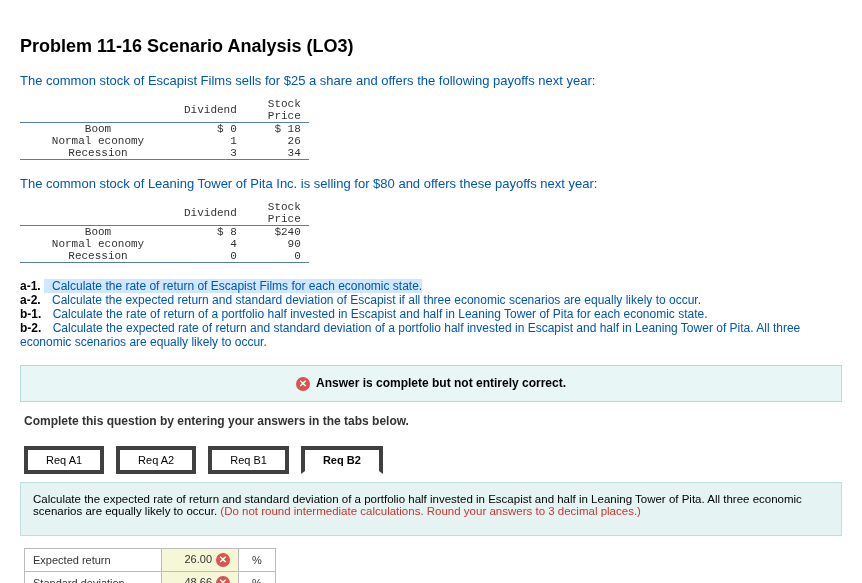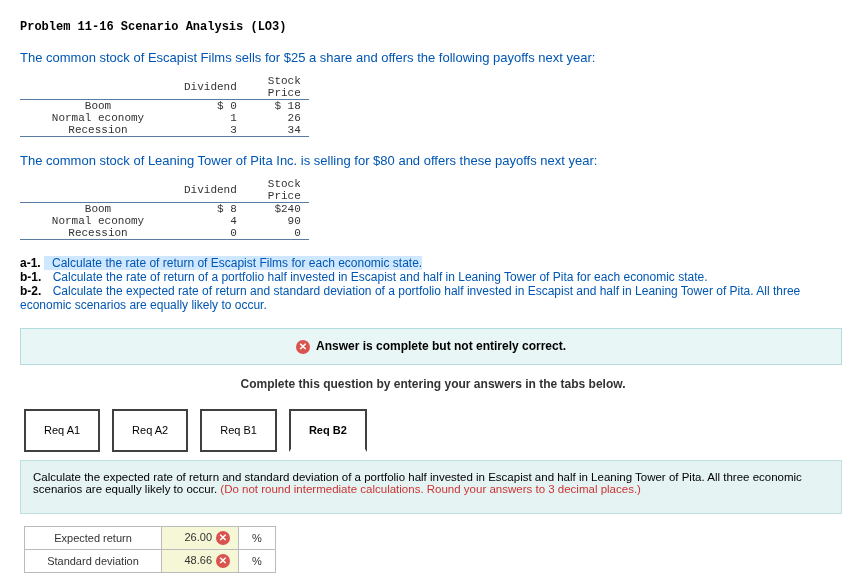--- a/index.html
+++ b/index.html
@@ -4,25 +4,24 @@
 <style>
   body {
     margin: 0;
     padding: 20px;
     font-family: Arial, sans-serif;
     font-size: 12px;
     color: #333;
     width: 822px;
   }
   h1 {
-    font-size: 12px;
-    font-weight: bold;
-    color: #000;
-    margin: 0 0 16px 0;
-    font-family: Liberation Mono, monospace;
+    font-size: 18px;
+    font-weight: bold;
+    color: #000;
+    margin: 16px 0 16px 0;
   }
   .blue-text {
     color: #0056b3;
     padding-left: 8px;
   }
   .desc {
     color: #0056b3;
     margin-bottom: 10px;
     font-size: 13px;
   }
@@ -57,31 +56,30 @@
   .answer-status .icon-x {
     display:inline-block;
     width:14px; height:14px; line-height:14px;
     background:#d9534f; color:#fff;
     border-radius:50%; font-size:10px; font-weight:bold;
     text-align:center; margin-right:6px;
   }
   .complete-text {
     font-weight: bold;
     margin: 0 0 18px 4px;
-    text-align: center;
   }
   .tabs {
     display: flex;
     gap: 12px;
     margin-left: 4px;
   }
   .tab {
-    border: 2px solid #404040;
+    border: 4px solid #404040;
     background: #fff;
-    padding: 13px 18px;
+    padding: 4px 18px;
     font-size: 11px;
     color: #000;
   }
   .tab.active {
     background: #fff;
     border-bottom: 3px solid #fff;
     font-weight: bold;
   }
   .tab-panel {
     border: 1px solid #bfe0e0;
@@ -96,21 +94,20 @@
   }
   .result-table {
     border-collapse: collapse;
     margin: 0 0 8px 4px;
   }
   .result-table td {
     border: 1px solid #bbb;
     padding: 4px 8px;
     background:#fff;
     font-size:11px;
-    text-align:center;
   }
   .result-table .val {
     text-align: right;
     width: 60px;
     background: #f5f7d6;
   }
   .result-table .mark {
     width: 14px; height:14px; line-height:14px;
     display:inline-block;
     background:#d9534f; color:#fff; border-radius:50%;
@@ -174,20 +171,23 @@
     <td class="lbl">Recession</td>
     <td class="r">0</td>
     <td class="r">0</td>
   </tr>
 </tbody>
   </table>
 
 <div class="required">
   <div>
     <b>a-1. </b><span class="blue-text a1-highlight">Calculate the rate of return of Escapist Films for each economic state.</span>
+  </div>
+  <div>
+    <b>a-2. </b><span class="blue-text">Calculate the expected return and standard deviation of Escapist if all three economic scenarios are equally likely to occur.</span>
   </div>
   <div>
     <b>b-1. </b><span class="blue-text">Calculate the rate of return of a portfolio half invested in Escapist and half in Leaning Tower of Pita for each economic state.</span>
   </div>
   <div>
     <b>b-2. </b><span class="blue-text">Calculate the expected rate of return and standard deviation of a portfolio half invested in Escapist and half in Leaning Tower of Pita. All three economic scenarios are equally likely to occur.</span>
   </div>
 </div>
 
 <div class="answer-status">

